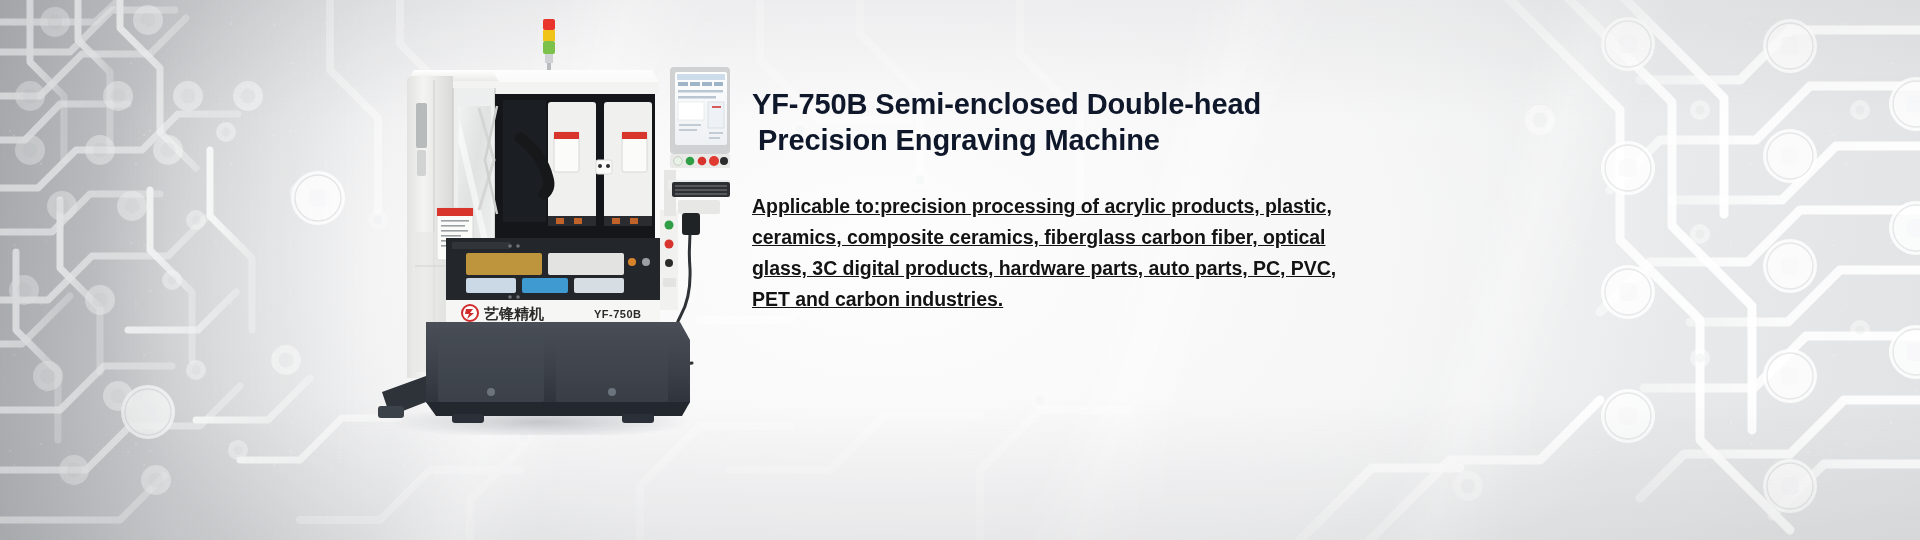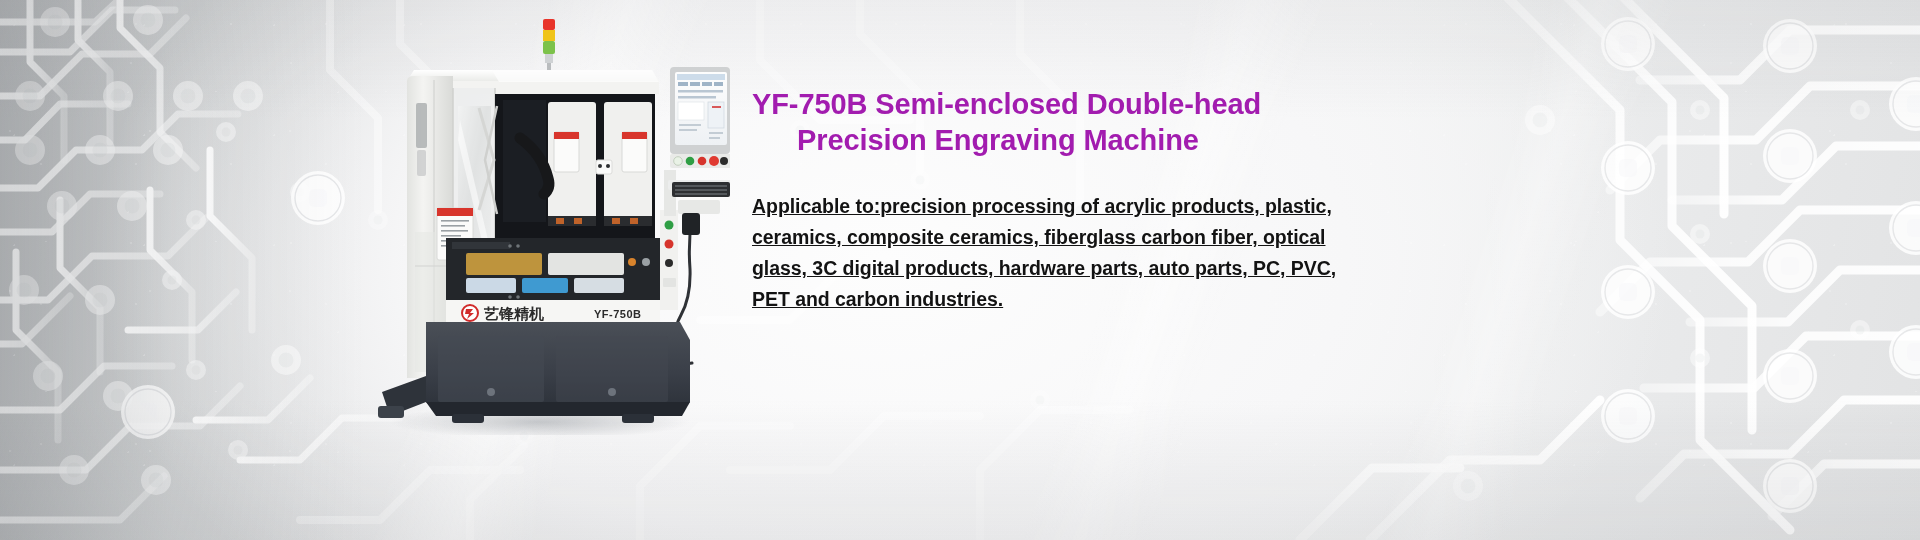--- a/index.html
+++ b/index.html
@@ -92,25 +92,25 @@
     left: 752px;
     top: 86px;
     width: 640px;
   }
   .headline {
     margin: 0;
     font-family: "Liberation Sans", sans-serif;
     font-size: 29px;
     line-height: 36px;
     font-weight: bold;
-    color: #a21caf;
+    color: #0f172a;
     letter-spacing: -0.1px;
   }
   .headline .ln { display: block; white-space: nowrap; }
-  .headline .ln2 { padding-left: 6px; margin-left: 39px; }
+  .headline .ln2 { padding-left: 6px; }
 
   .blurb {
     margin: 0;
     padding-top: 33px;
     font-family: "Liberation Sans", sans-serif;
     font-size: 19.5px;
     line-height: 31px;
     font-weight: bold;
     color: #131313;
     letter-spacing: -0.05px;

